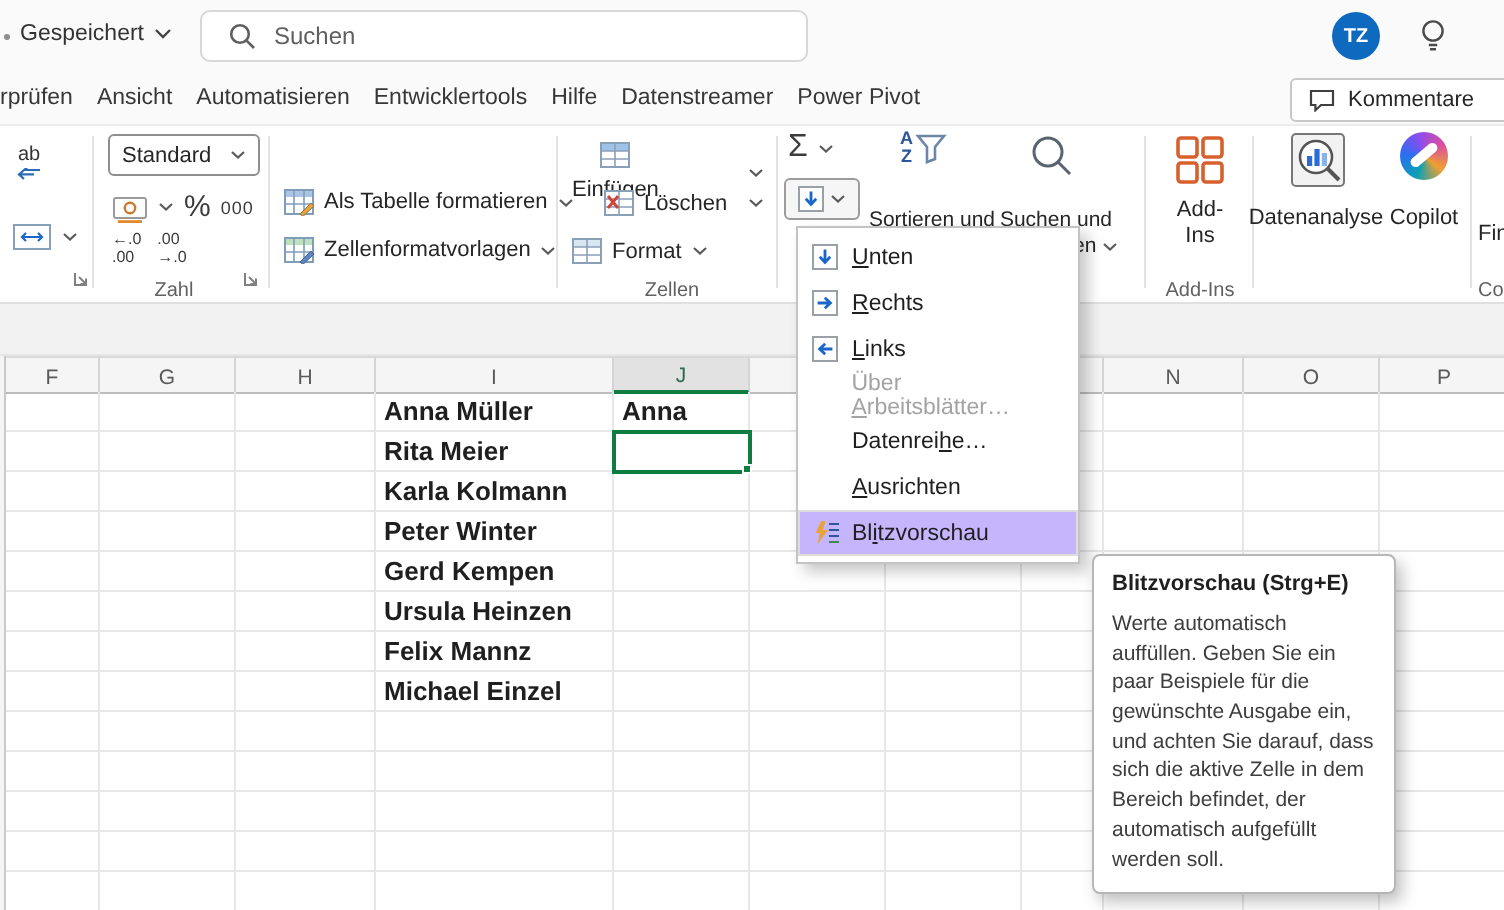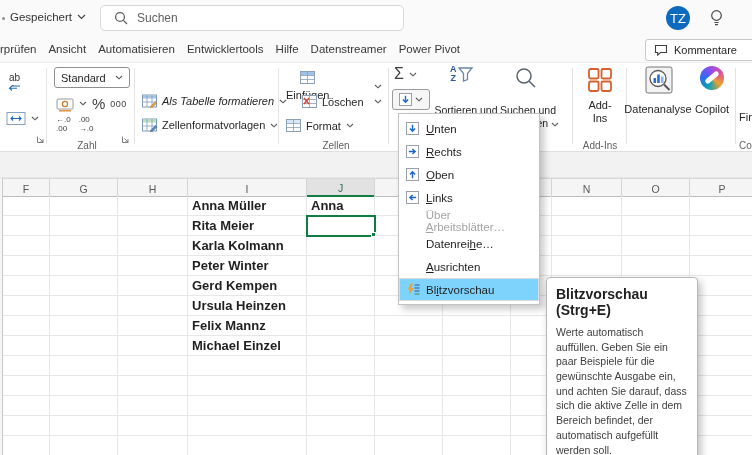--- a/index.html
+++ b/index.html
@@ -11,21 +11,21 @@
   }
   
   .titlebar { position:absolute; left:0; top:0; width:752px; height:36px; background:#fafafa; }
   .autosave-dot { position:absolute; left:2px; top:17px; width:3px; height:3px; border-radius:50%; background:#8f8f8f; }
   .saved { position:absolute; left:10px; top:11px; font-size:11.5px; color:#333; display:flex; align-items:center; gap:5px; cursor:default; }
   .searchbox { position:absolute; left:100px; top:5px; width:304px; height:26px; background:#fff;
     border:1px solid #d8d8d8; border-radius:5px; display:flex; align-items:center; padding-left:13px; gap:9px; }
   .searchbox input { border:none; outline:none; font-size:12px; color:#444; width:230px; background:transparent; font-family:"Liberation Sans",sans-serif; }
   .searchbox input::placeholder { color:#5f5f5f; opacity:1; }
   .avatar { position:absolute; left:666px; top:6px; width:24px; height:24px; border-radius:50%;
-    display:flex; align-items:center; justify-content:center; font-size:13px; font-weight:normal; color:#fff; }
+    display:flex; align-items:center; justify-content:center; font-size:10px; font-weight:bold; color:#fff; }
   .bulb { position:absolute; left:709px; top:9px; }
   
   .tabrow { position:absolute; left:0; top:36px; width:752px; height:26px; background:#fafafa;
     display:flex; align-items:center; gap:12px; font-size:11.5px; color:#373737; }
   .tab { padding:2px 0; white-space:nowrap; cursor:default; }
   .comments-btn { position:absolute; left:645px; top:39px; height:22px; width:115px; background:#fff;
     border:1px solid #c8c8c8; border-radius:3px; display:flex; align-items:center; gap:6px;
     padding-left:8px; font-size:11px; color:#262626; }
   
   .ribbon { position:absolute; left:0; top:62px; width:752px; height:90px; background:#fff;
@@ -67,26 +67,26 @@
     border:2px solid #107C41; background:transparent; }
   .active-cell .handle { position:absolute; right:-2px; bottom:-2px; width:5px; height:5px;
     background:#107C41; border:1px solid #fff; }
   
   .menu { position:absolute; left:398px; top:113px; width:142px; background:#fff;
     border:1px solid #c3c3c3; box-shadow:4px 4px 7px rgba(0,0,0,0.22); padding:3px 0; z-index:50; }
   .menu-item { height:23px; display:flex; align-items:center; font-size:11.5px; color:#1f1f1f; padding:0 8px 0 7px; }
   .menu-item .mi-icon { width:20px; display:flex; align-items:center; }
   .menu-item .key { text-decoration:underline; }
   .menu-item.disabled { color:#a3a3a3; }
-  .menu-item.hl { background:#7dd3fc; box-shadow: inset 0 0 0 1px #dcdcdc; }
+  .menu-item.hl { background:#c4b5fd; box-shadow: inset 0 0 0 1px #dcdcdc; }
   
   .tooltip { position:absolute; left:546px; top:277px; width:152px; background:#fff;
     border:1px solid #b6b6b6; border-radius:4px; box-shadow:3px 4px 8px rgba(0,0,0,0.25);
     padding:8px 9px 9px 9px; z-index:60; }
-  .tooltip .tt-title { font-size:14px; font-weight:bold; color:#1f1f1f; margin-bottom:7px; }
+  .tooltip .tt-title { font-size:11px; font-weight:bold; color:#1f1f1f; margin-bottom:7px; }
   .tooltip .tt-body { font-size:10.5px; color:#3d3d3d; line-height:1.4; }
   .chev { flex:none; }
 </style>
 </head>
 <body>
 
 <div class="app">
 
   <div class="titlebar">
     <div class="autosave-dot"></div>
@@ -177,21 +177,21 @@
         <span>.00</span><br><span>→.0</span>
       </div>
     </div>
     <div class="grp-label" style="left:54px; width:66px;">Zahl</div>
     <svg class="launcher" style="left:121px; top:72px;" width="9" height="9" viewBox="0 0 9 9">
         <path d="M1.5 1.5 V7.5 H7.5" fill="none" stroke="#808080"></path>
         <path d="M3.5 3.5 L7 7 M7 7 V4.2 M7 7 H4.2" fill="none" stroke="#808080"></path>
       </svg>
     <div class="sep" style="left:134px;"></div>
 
-    <div class="rrow" style="left:142px; top:31px;font-style:italic;">
+    <div class="rrow" style="left:142px; top:31px;">
       <svg width="15" height="14" viewBox="0 0 15 14">
           <rect x="0.5" y="1" width="14" height="12" fill="#fff" stroke="#7f9db9"></rect>
           <rect x="1" y="1.5" width="13" height="3" fill="#aac4e4"></rect>
           <path d="M0.5 8 H14.5 M5 1 V13 M10 1 V13" stroke="#7f9db9" stroke-width="0.8"></path>
           <path d="M8 13 L13.5 7.5 L15 9 L9.5 14.2 Z" fill="#e8a33d" stroke="#8a7350" stroke-width="0.5"></path>
         </svg>
       <span>Als Tabelle formatieren</span>
       <svg class="chev" width="8" height="5" viewBox="0 0 8 5">
           <polyline points="1,1 4,3.8 7,1" fill="none" stroke="#5a5a5a" stroke-width="1.1"></polyline>
         </svg>
@@ -525,29 +525,20 @@
             <rect x="0.5" y="0.5" width="12" height="12" fill="#fff" stroke="#9aa0a6"></rect>
             <path d="M2.8 6.5 H8.6 M6.4 3.9 L9.2 6.5 L6.4 9.1" fill="none" stroke="#1b66c9" stroke-width="1.4"></path>
           </svg>
         </span>
         <span><span></span><span class="key">R</span><span>echts</span></span>
       </div>
       <div class="menu-item">
         <span class="mi-icon">
           <svg width="13" height="13" viewBox="0 0 13 13">
             <rect x="0.5" y="0.5" width="12" height="12" fill="#fff" stroke="#9aa0a6"></rect>
-            <path d="M6.5 10.2 V4.4 M3.9 6.6 L6.5 3.8 L9.1 6.6" fill="none" stroke="#1b66c9" stroke-width="1.4"></path>
-          </svg>
-        </span>
-        <span><span></span><span class="key">O</span><span>ben</span></span>
-      </div>
-      <div class="menu-item">
-        <span class="mi-icon">
-          <svg width="13" height="13" viewBox="0 0 13 13">
-            <rect x="0.5" y="0.5" width="12" height="12" fill="#fff" stroke="#9aa0a6"></rect>
             <path d="M10.2 6.5 H4.4 M6.6 3.9 L3.8 6.5 L6.6 9.1" fill="none" stroke="#1b66c9" stroke-width="1.4"></path>
           </svg>
         </span>
         <span><span></span><span class="key">L</span><span>inks</span></span>
       </div>
       <div class="menu-item disabled">
         <span class="mi-icon"></span>
         <span><span>Über </span><span class="key">A</span><span>rbeitsblätter…</span></span>
       </div>
       <div class="menu-item">

